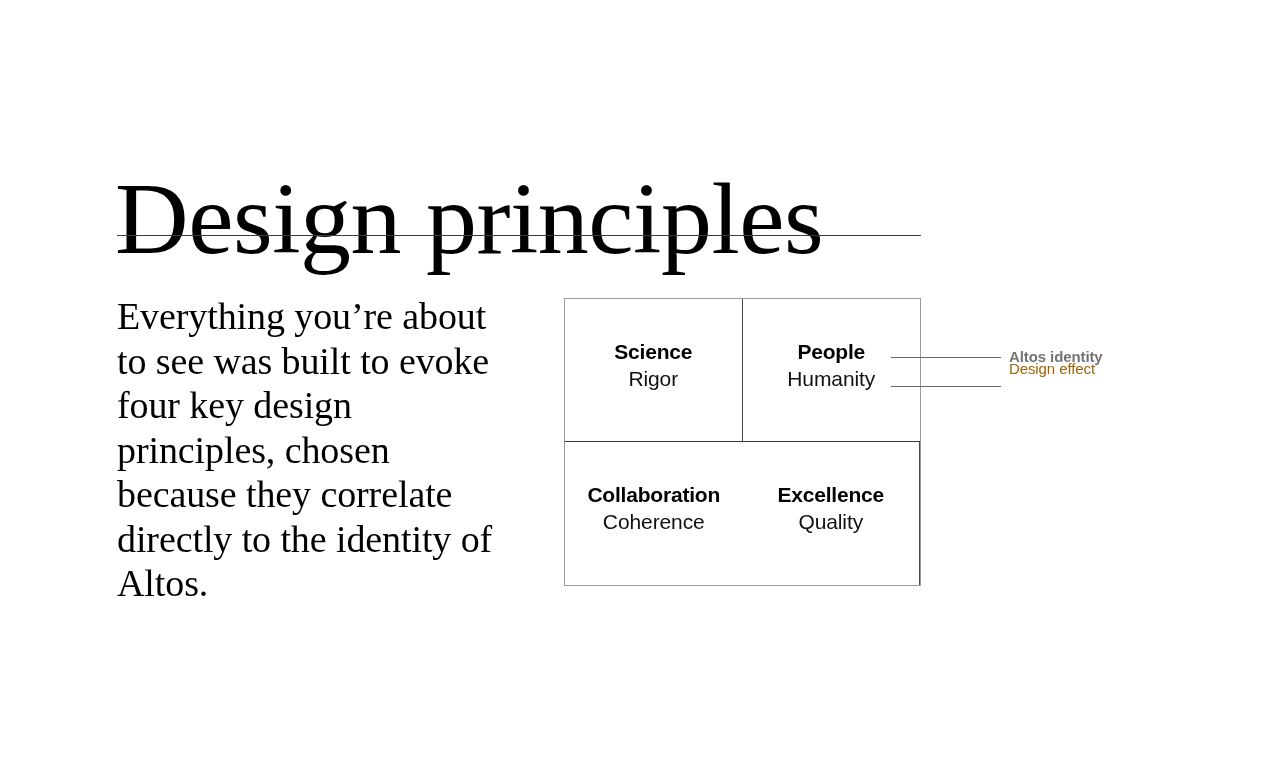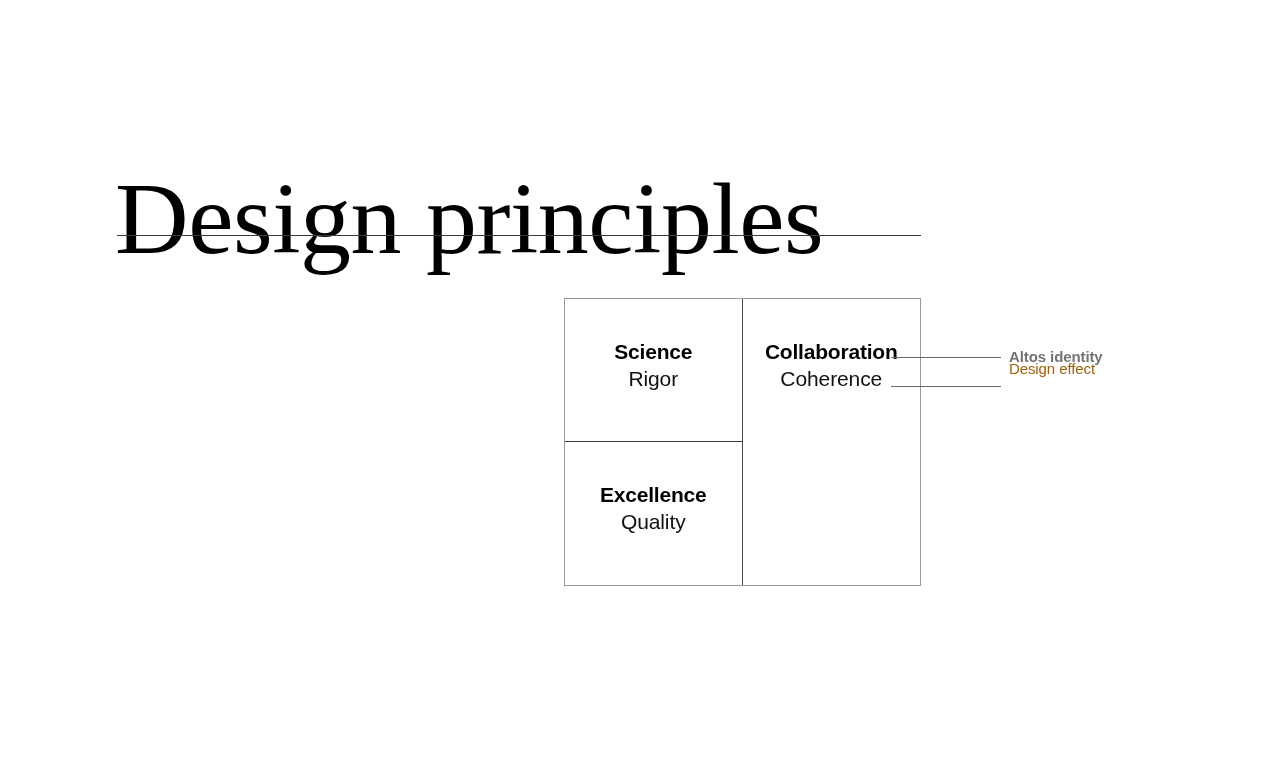--- a/index.html
+++ b/index.html
@@ -147,28 +147,33 @@
 </style>
 </head>
 <body>
 
 <div class="slide">
 
   <h1 class="page-title">Design principles</h1>
 
   <div class="title-rule"></div>
 
+  <p class="intro-text">Everything you’re about to see was built to evoke four key design principles, chosen because they correlate directly to the identity of Altos.</p>
 
   <div class="matrix">
 
     <div class="cell cell-tl">
       <div class="cell-title">Science</div>
       <div class="cell-sub">Rigor</div>
     </div>
 
+    <div class="cell cell-tr">
+      <div class="cell-title">People</div>
+      <div class="cell-sub">Humanity</div>
+    </div>
 
     <div class="cell cell-br">
       <div class="cell-title">Collaboration</div>
       <div class="cell-sub">Coherence</div>
     </div>
 
     <div class="cell cell-bl">
       <div class="cell-title">Excellence</div>
       <div class="cell-sub">Quality</div>
     </div>

